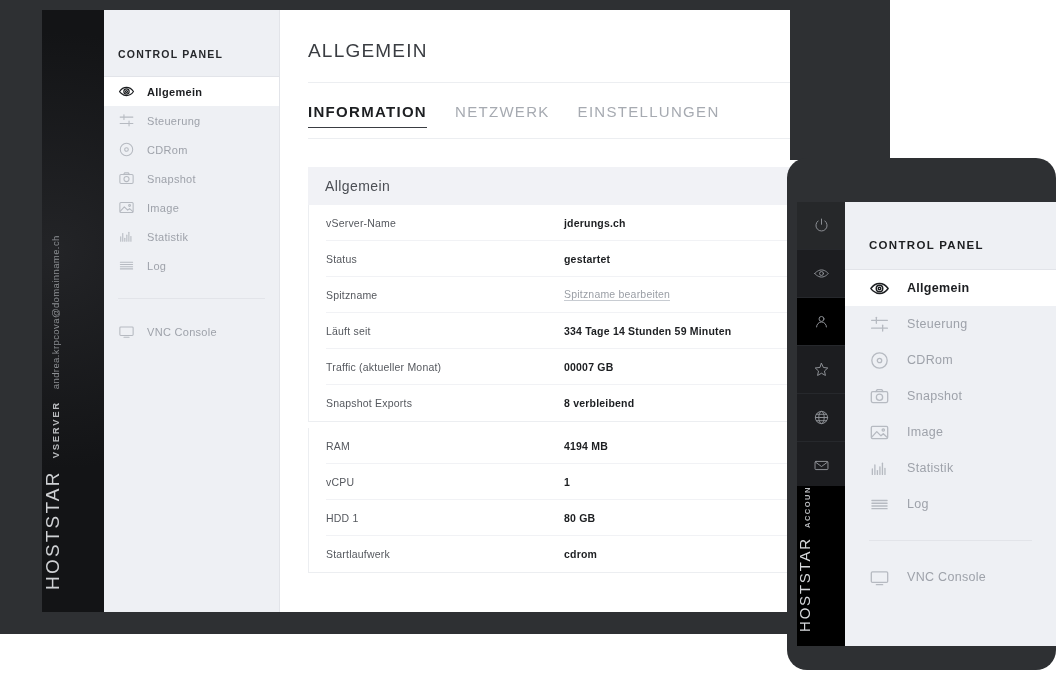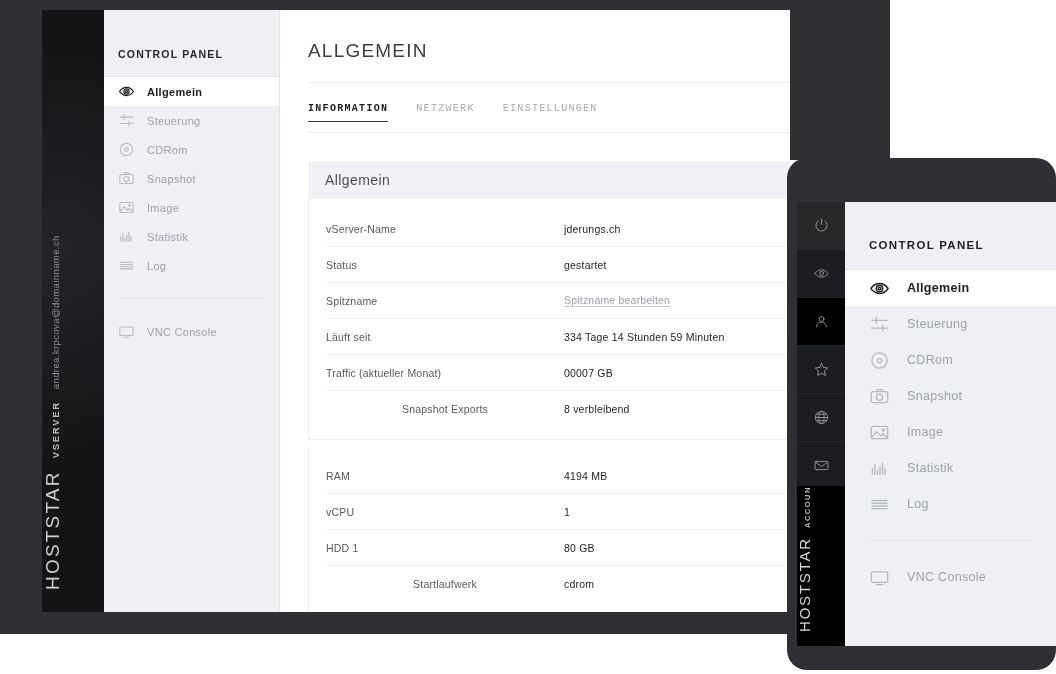--- a/index.html
+++ b/index.html
@@ -86,39 +86,39 @@
   .content {
     flex: 1 1 auto; height: 100%; background: #ffffff;
     padding: 30px 0 0 28px; overflow: hidden; position: relative;
   }
   .page-title {
     font-size: 19px; font-weight: 400; color: #3a3d42; letter-spacing: 1.2px;
   }
   .rule { height: 1px; background: #eceef1; margin: 20px 0 0 0; width: 518px; }
   .tabs { display: flex; gap: 28px; margin-top: 20px; }
   .tab {
-    font-size: 10px; letter-spacing: 1.3px; color: #a6aab1; font-weight: 400;
-    padding-bottom: 7px; cursor: pointer; font-family: Liberation Mono, monospace;
+    font-size: 15px; letter-spacing: 1.3px; color: #a6aab1; font-weight: 400;
+    padding-bottom: 7px; cursor: pointer;
   }
   .tab.active { color: #1c1e21; font-weight: 700; border-bottom: 1.5px solid #3a3d42; }
   .rule2 { height: 1px; background: #eceef1; margin-top: 10px; width: 518px; }
 
   .card { width: 518px; margin-top: 28px; }
   .card-head {
     background: #f1f2f6; height: 38px; display: flex; align-items: center;
     padding-left: 17px; font-size: 14px; color: #4b4e54; letter-spacing: .4px;
   }
-  .card-body { border: 1px solid #eceef1; border-top: none; padding: 12px 17px; }
+  .card-body { border: 1px solid #eceef1; border-top: none; padding: 0 17px; }
   .trow {
     display: flex; align-items: center; height: 36px;
     border-bottom: 1px solid #f1f2f5; font-size: 10.5px;
   }
-  .trow:last-child { border-bottom: none; text-align: center; }
+  .trow:last-child { border-bottom: none; }
   .tkey { width: 238px; flex: 0 0 238px; color: #55585e; letter-spacing: .2px; }
-  .tval { color: #1c1e21; font-weight: 400; letter-spacing: .2px; }
+  .tval { color: #1c1e21; font-weight: 700; letter-spacing: .2px; }
   .tval.muted { color: #9a9ea5; font-weight: 400; border-bottom: 1px solid #c8ccd2; }
 
   
   .tablet {
     position: absolute; left: 787px; top: 158px;
     width: 269px; height: 512px;
     background: #2e3033;
     border-radius: 20px;
     overflow: hidden;
   }

